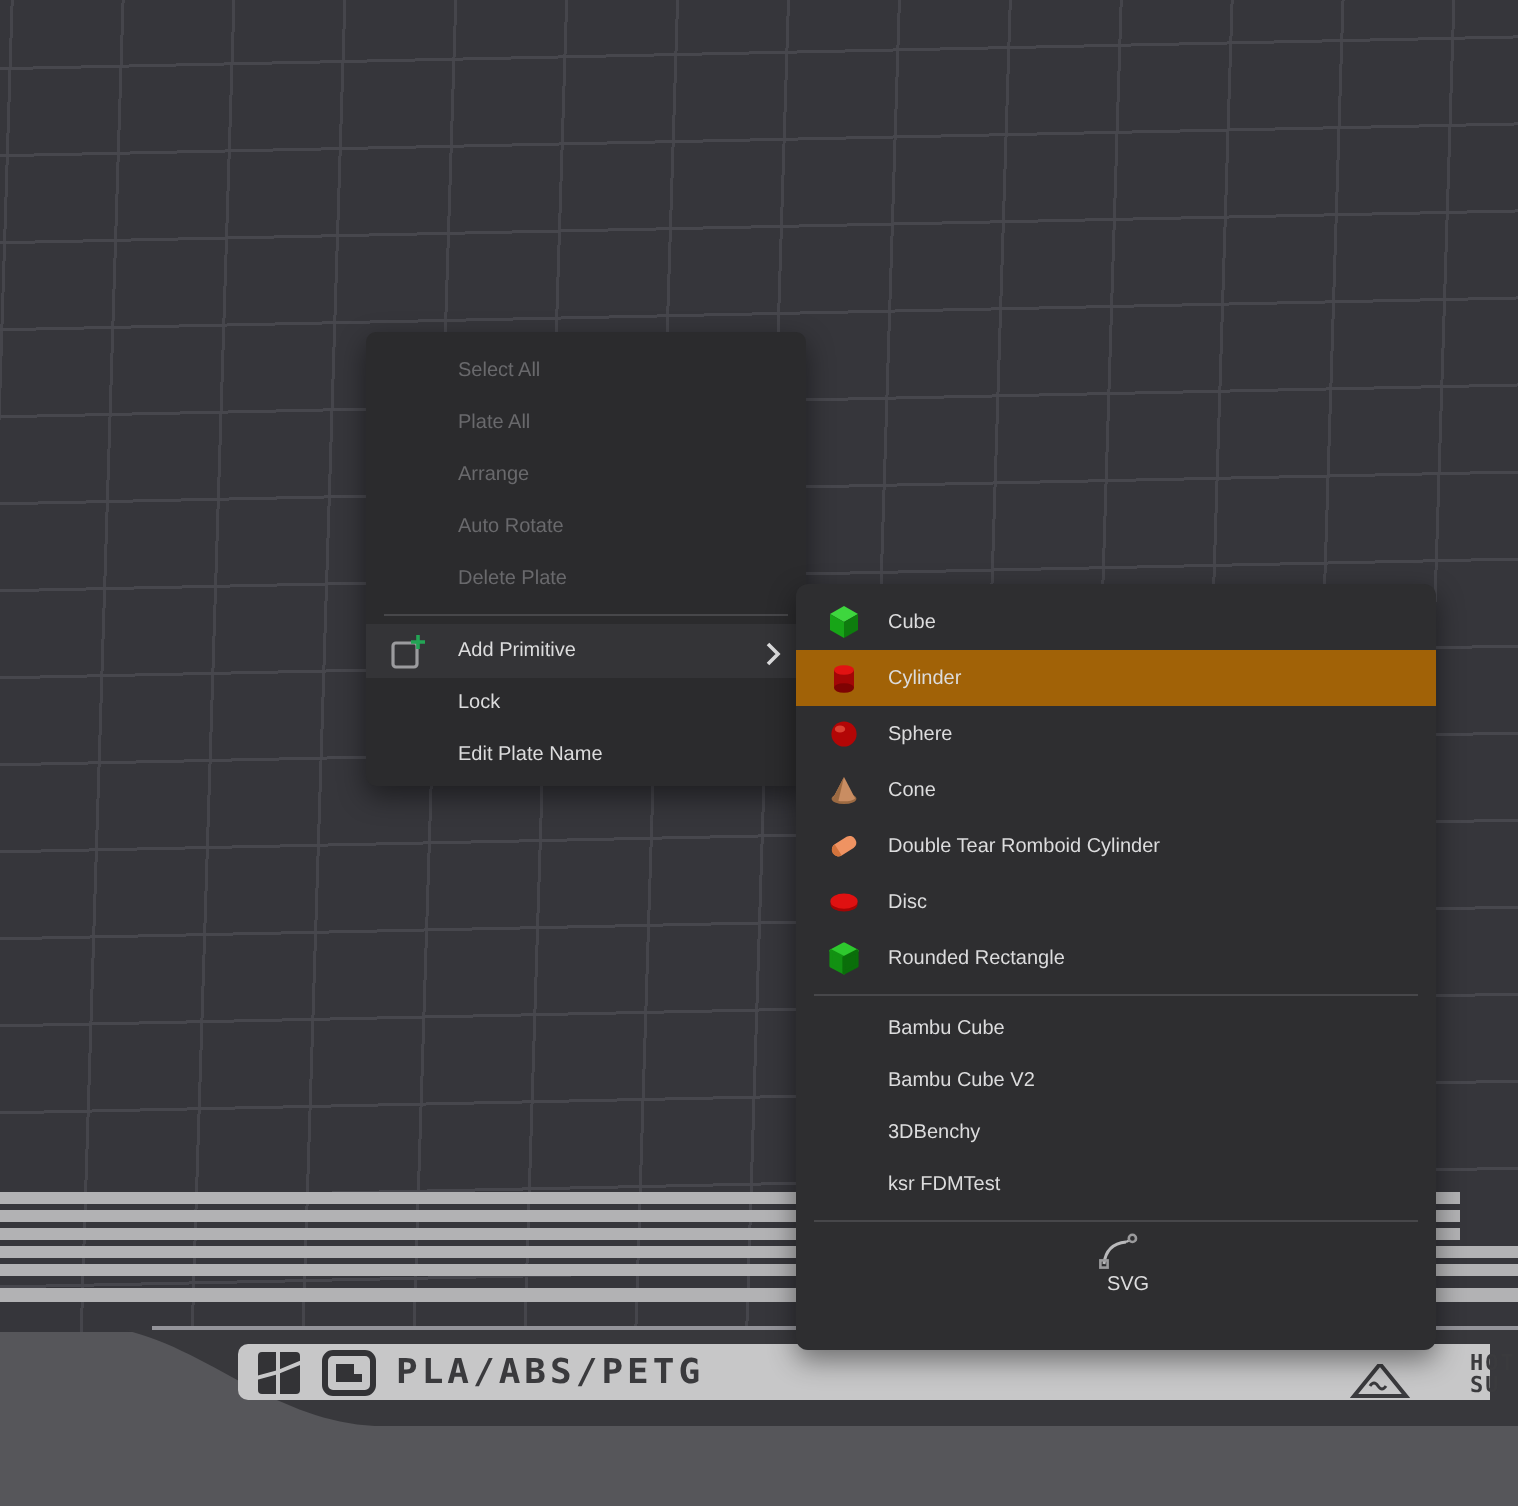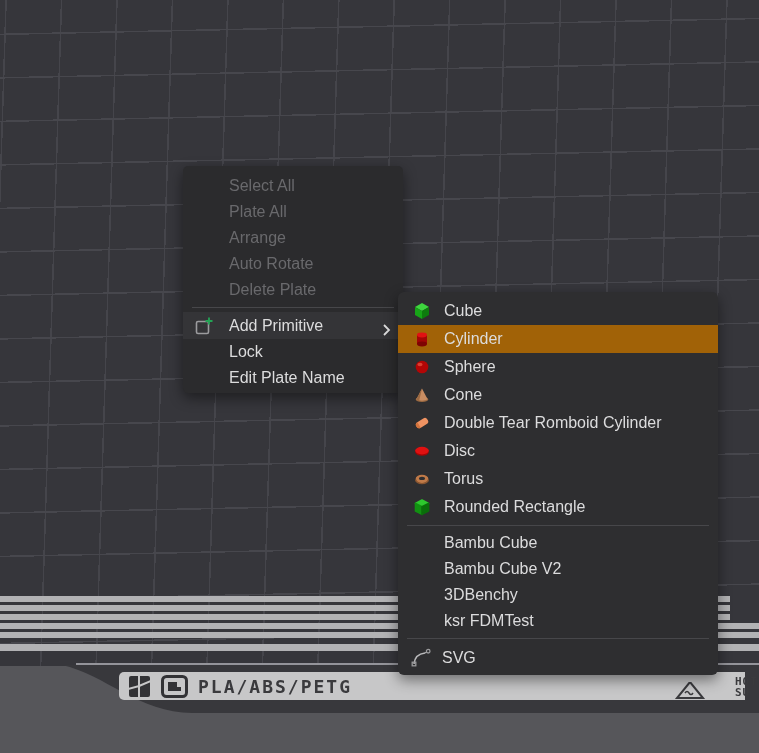--- a/index.html
+++ b/index.html
@@ -29,36 +29,36 @@
   #plate-material{
     font-family:"DejaVu Sans Mono",monospace;font-weight:bold;font-size:18px;
     letter-spacing:2px;color:#3a3a3d;transform:scaleY(.95);white-space:nowrap;
   }
   #hot-block{position:absolute;left:674px;top:676px;display:flex;gap:29px;align-items:flex-start;}
   .hot-text{font-family:"DejaVu Sans Mono",monospace;font-weight:bold;font-size:11px;line-height:11px;color:#3a3a3d;letter-spacing:1px;}
   
   .menu{
     position:absolute;background:#2b2b2d;border-radius:5px;
     box-shadow:0 5px 14px rgba(0,0,0,.45);z-index:5;
-    color:#dcdcdd;font-size:16px;
+    color:#dcdcdd;font-size:10px;
   }
   #ctx-menu{left:183px;top:166px;width:220px;height:227px;padding-top:7px;box-sizing:border-box;}
   .ctx-item{height:26px;line-height:26px;padding-left:46px;white-space:nowrap;}
   .ctx-item.disabled{color:#69696c;}
   .menu-sep{border-top:1px solid #47474a;margin:4px 9px;}
   #add-primitive-row{position:relative;height:27px;line-height:27px;padding-left:46px;background:#343437;}
   #add-primitive-row .row-icon{position:absolute;left:11px;top:4px;}
   #add-primitive-row .chevron{position:absolute;right:12px;top:6px;}
   
   #sub-menu{left:398px;top:292px;width:320px;height:383px;background:#2e2e30;border-radius:6px;padding-top:5px;box-sizing:border-box;z-index:6;}
   .sub-item{height:28px;display:flex;align-items:center;padding-left:15px;white-space:nowrap;}
   .sub-item .p-icon{width:18px;height:18px;margin-right:13px;display:inline-flex;}
   .sub-item.hl{background:#a16207;}
   .model-item{height:26px;line-height:26px;padding-left:46px;white-space:nowrap;}
-  #svg-row{height:30px;display:flex;align-items:center;padding-left:12px;}
+  #svg-row{height:30px;display:flex;align-items:center;padding-left:12px;flex-direction:column;}
   #svg-row .p-icon{width:22px;height:22px;margin-right:10px;display:inline-flex;}
 </style>
 </head>
 <body>
 
 <div id="screen">
 
   <div id="plate-surface">
     <div id="grid-layer"></div>
 
@@ -198,30 +198,20 @@
             <svg width="18" height="18" viewBox="0 0 18 18">
               <ellipse cx="9" cy="10" rx="6.8" ry="3.8" fill="#a30505"></ellipse>
               <ellipse cx="9" cy="8.6" rx="6.8" ry="3.8" fill="#e01111"></ellipse>
             </svg>
           </span>
           <span>Disc</span>
         </div>
         <div class="sub-item">
           <span class="p-icon">
             <svg width="18" height="18" viewBox="0 0 18 18">
-              <ellipse cx="9" cy="9" rx="6.4" ry="4.2" fill="#c07a48"></ellipse>
-              <ellipse cx="9" cy="8.4" rx="3" ry="1.7" fill="#2e2e30"></ellipse>
-              <path d="M2.6 9.4 a6.4 4.2 0 0 0 12.8 0" fill="none" stroke="#8a5630" stroke-width="1.4"></path>
-            </svg>
-          </span>
-          <span>Torus</span>
-        </div>
-        <div class="sub-item">
-          <span class="p-icon">
-            <svg width="18" height="18" viewBox="0 0 18 18">
               <polygon points="9,2 15.5,5.4 9,8.8 2.5,5.4" fill="#2ec82e" stroke="#2ec82e" stroke-width="1.6" stroke-linejoin="round"></polygon>
               <polygon points="2.5,5.4 9,8.8 9,16.4 2.5,13" fill="#129112" stroke="#129112" stroke-width="1.6" stroke-linejoin="round"></polygon>
               <polygon points="15.5,5.4 9,8.8 9,16.4 15.5,13" fill="#0a6e0a" stroke="#0a6e0a" stroke-width="1.6" stroke-linejoin="round"></polygon>
             </svg>
           </span>
           <span>Rounded Rectangle</span>
         </div>
       </div>
     <div class="menu-sep"></div>
     <div id="sub-models">

